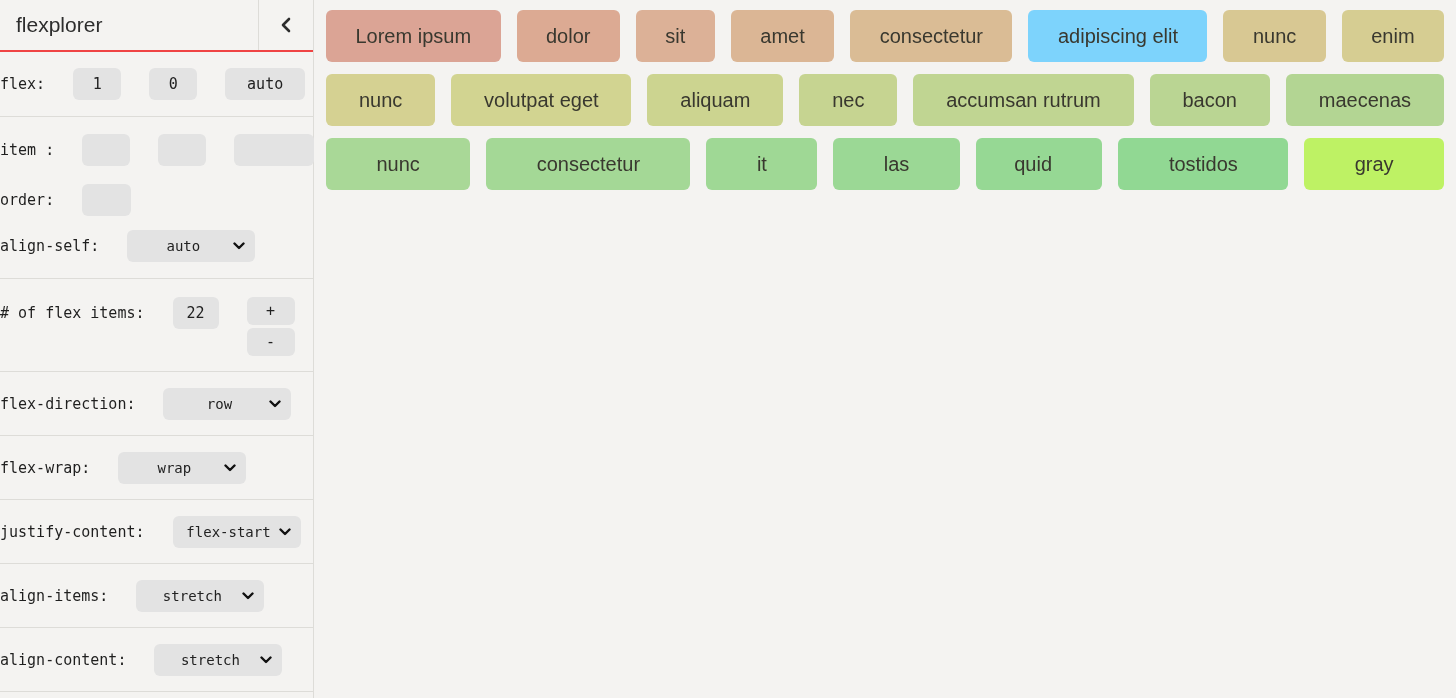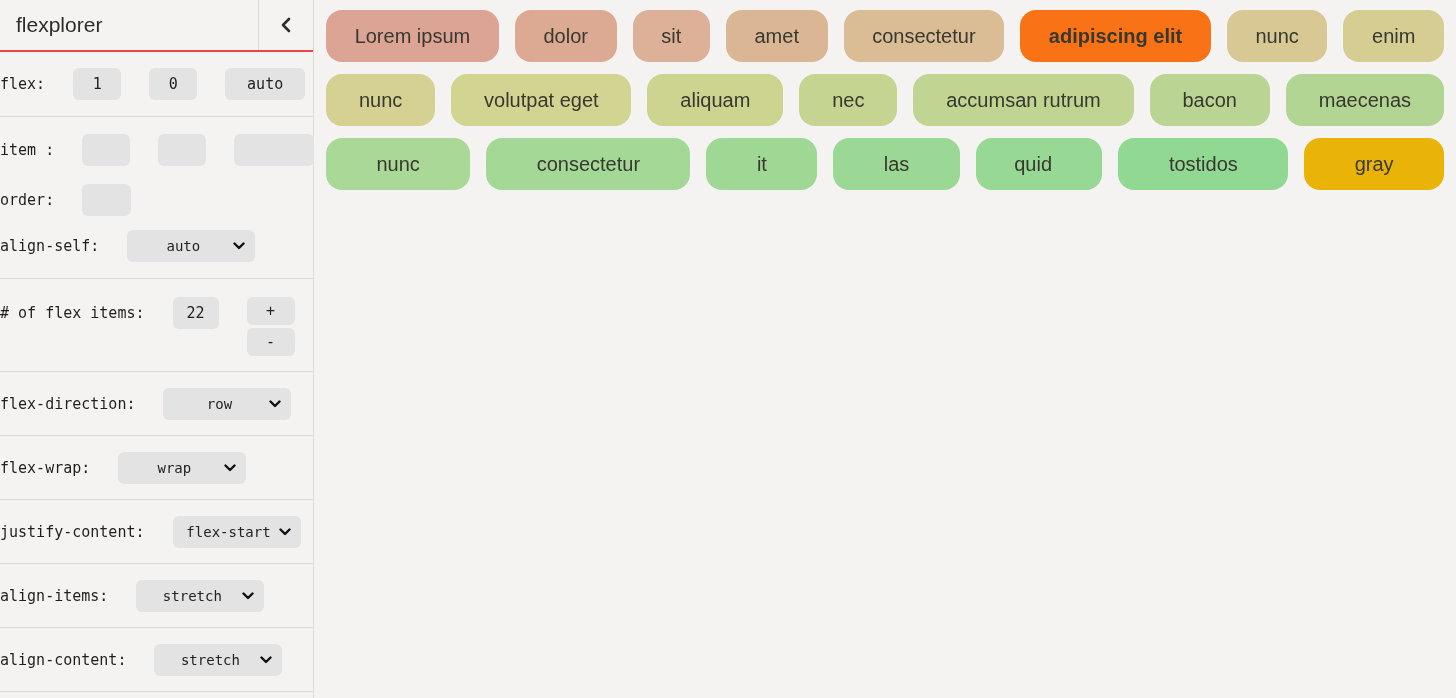--- a/index.html
+++ b/index.html
@@ -64,21 +64,21 @@
     display:flex; align-items:center; justify-content:center;
   }
   .sec-select { padding:16px 0 15px 0; }
 
   
   .canvas { flex:1; padding:4px; overflow:hidden; background:#f4f3f1; }
   .flex-line { display:flex; }
   .flex-item {
     flex:1 0 auto; margin:6px 8px; height:52px; box-sizing:border-box;
     display:flex; align-items:center; justify-content:center;
-    padding:0 20px; border-radius:16px;
+    padding:0 20px; border-radius:6px;
     font-family:"Liberation Sans","DejaVu Sans",sans-serif;
     font-size:20px; color:#39382f; cursor:pointer;
   }
 </style>
 </head>
 <body>
 
 <div class="app">
 
   <aside class="sidebar">
@@ -208,37 +208,37 @@
 
   </aside>
 
   <main class="canvas">
       <div class="flex-line">
         <div class="flex-item" style="background: rgb(219, 164, 149);">Lorem ipsum</div>
         <div class="flex-item" style="background: rgb(220, 170, 147);">dolor</div>
         <div class="flex-item" style="background: rgb(220, 177, 151);">sit</div>
         <div class="flex-item" style="background: rgb(219, 182, 149);">amet</div>
         <div class="flex-item" style="background: rgb(218, 188, 149);">consectetur</div>
-        <div class="flex-item" style="background: #f97316; font-weight: bold;">adipiscing elit</div>
+        <div class="flex-item" style="background: #7dd3fc;">adipiscing elit</div>
         <div class="flex-item" style="background: rgb(216, 200, 147);">nunc</div>
         <div class="flex-item" style="background: rgb(214, 205, 146);">enim</div>
       </div>
       <div class="flex-line">
         <div class="flex-item" style="background: rgb(213, 209, 146);">nunc</div>
         <div class="flex-item" style="background: rgb(210, 212, 145);">volutpat eget</div>
         <div class="flex-item" style="background: rgb(204, 212, 144);">aliquam</div>
         <div class="flex-item" style="background: rgb(198, 212, 145);">nec</div>
         <div class="flex-item" style="background: rgb(192, 213, 146);">accumsan rutrum</div>
         <div class="flex-item" style="background: rgb(186, 213, 147);">bacon</div>
         <div class="flex-item" style="background: rgb(179, 213, 147);">maecenas</div>
       </div>
       <div class="flex-line">
         <div class="flex-item" style="background: rgb(169, 216, 151);">nunc</div>
         <div class="flex-item" style="background: rgb(164, 216, 150);">consectetur</div>
         <div class="flex-item" style="background: rgb(159, 216, 149);">it</div>
         <div class="flex-item" style="background: rgb(155, 216, 149);">las</div>
         <div class="flex-item" style="background: rgb(150, 216, 148); padding-left: 8px;">quid</div>
         <div class="flex-item" style="background: rgb(145, 216, 147);">tostidos</div>
-        <div class="flex-item" style="background: #eab308;">gray</div>
+        <div class="flex-item" style="background: #bef264;">gray</div>
       </div>
     </main>
 
 </div>
 
 </body></html>

